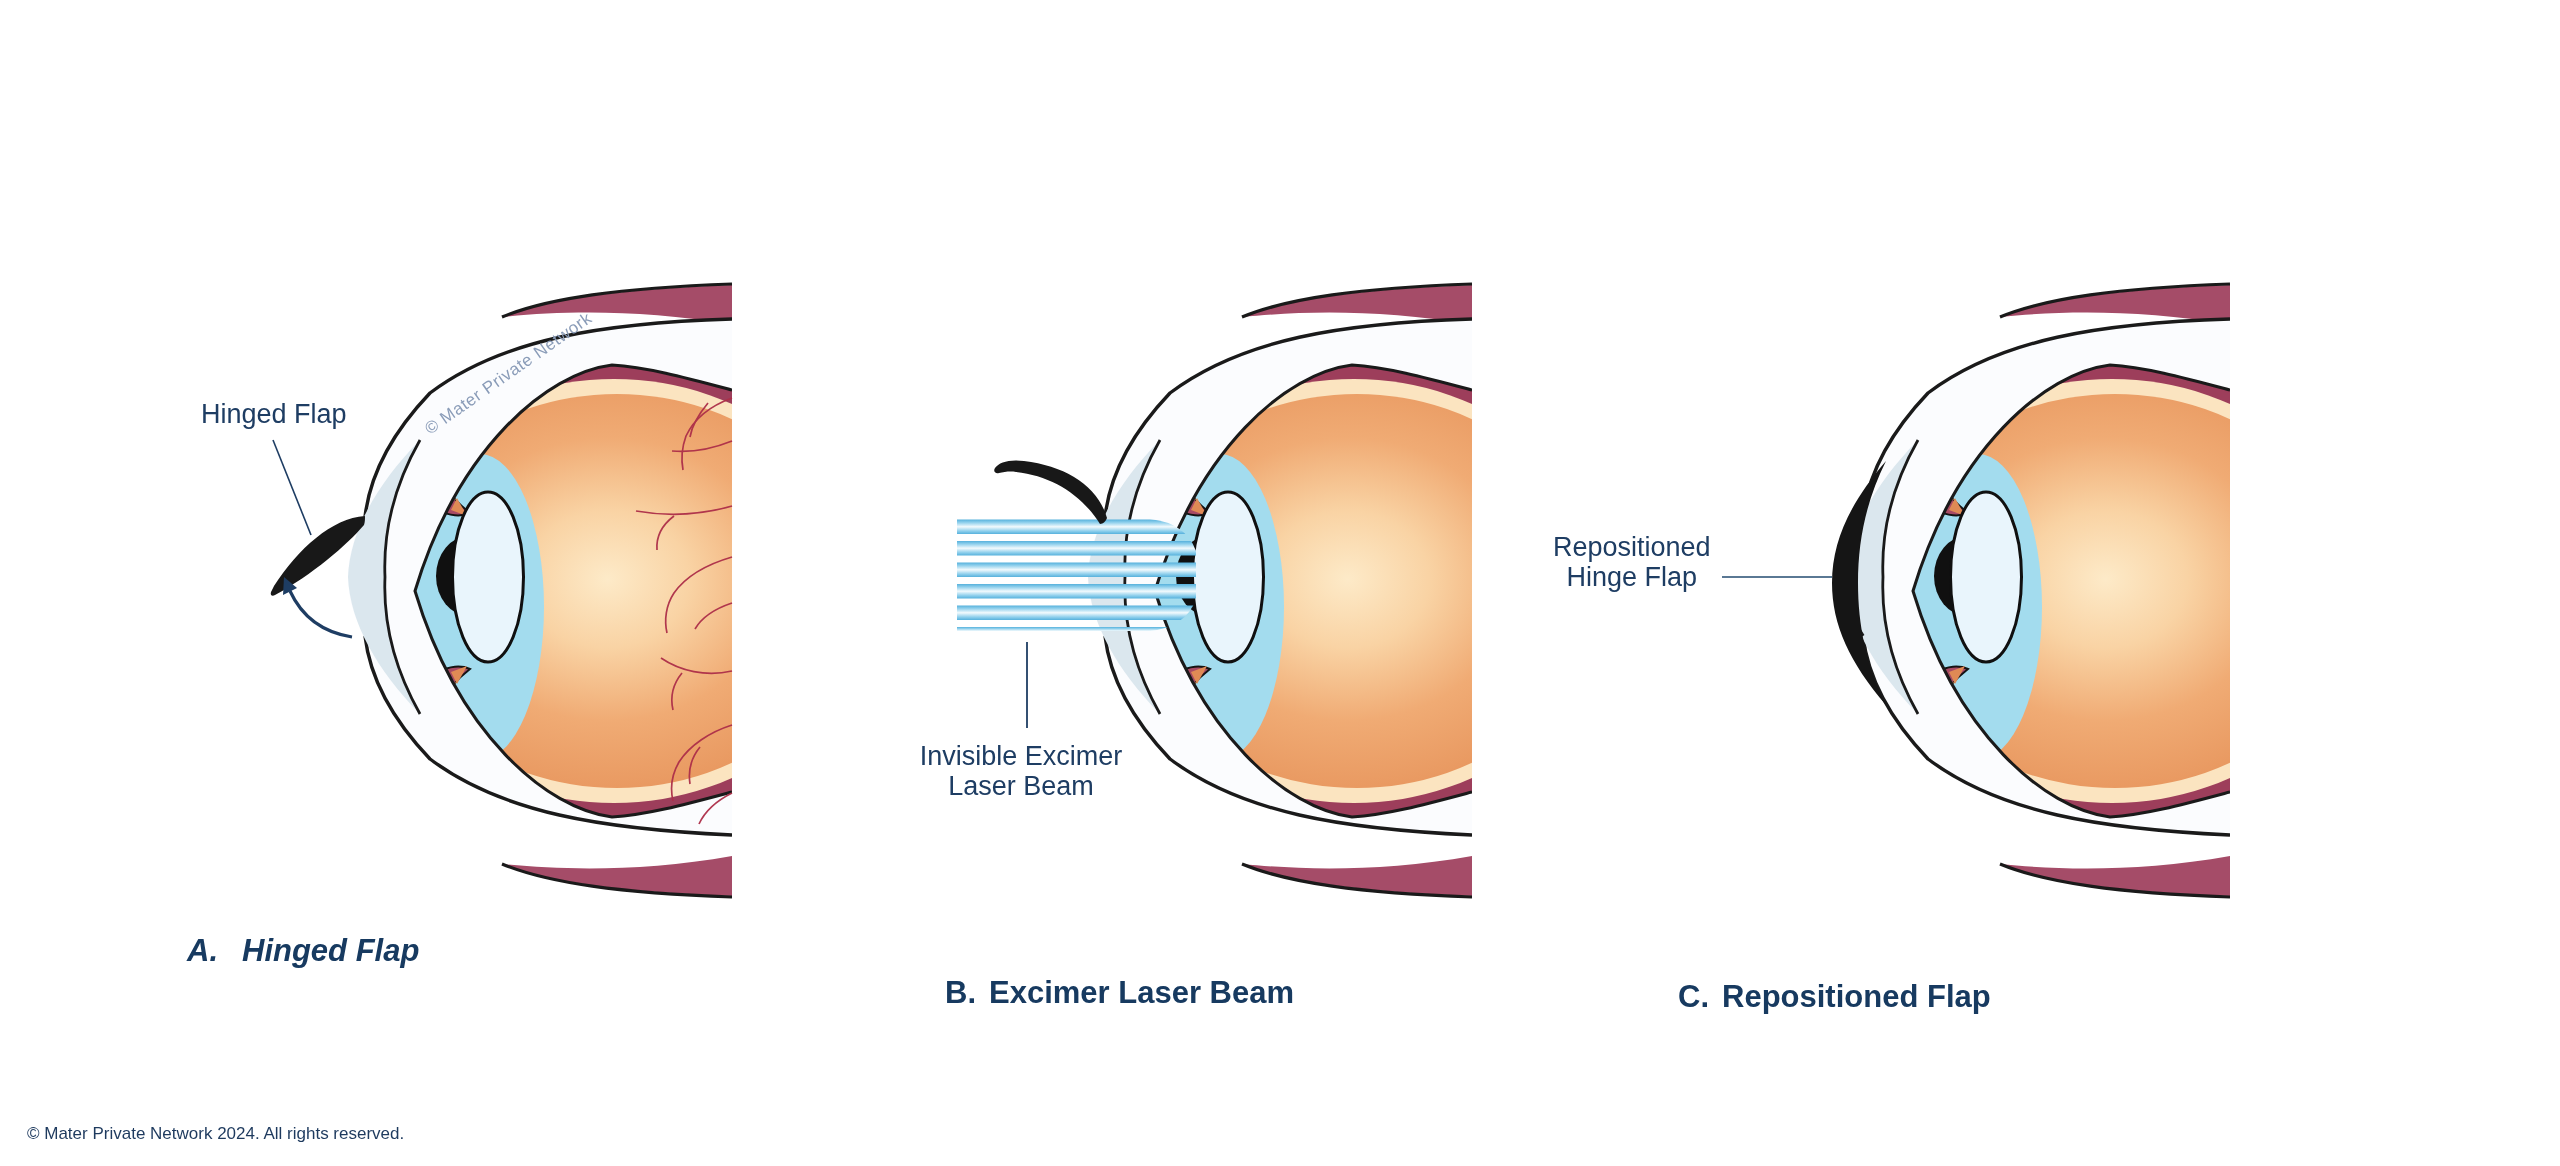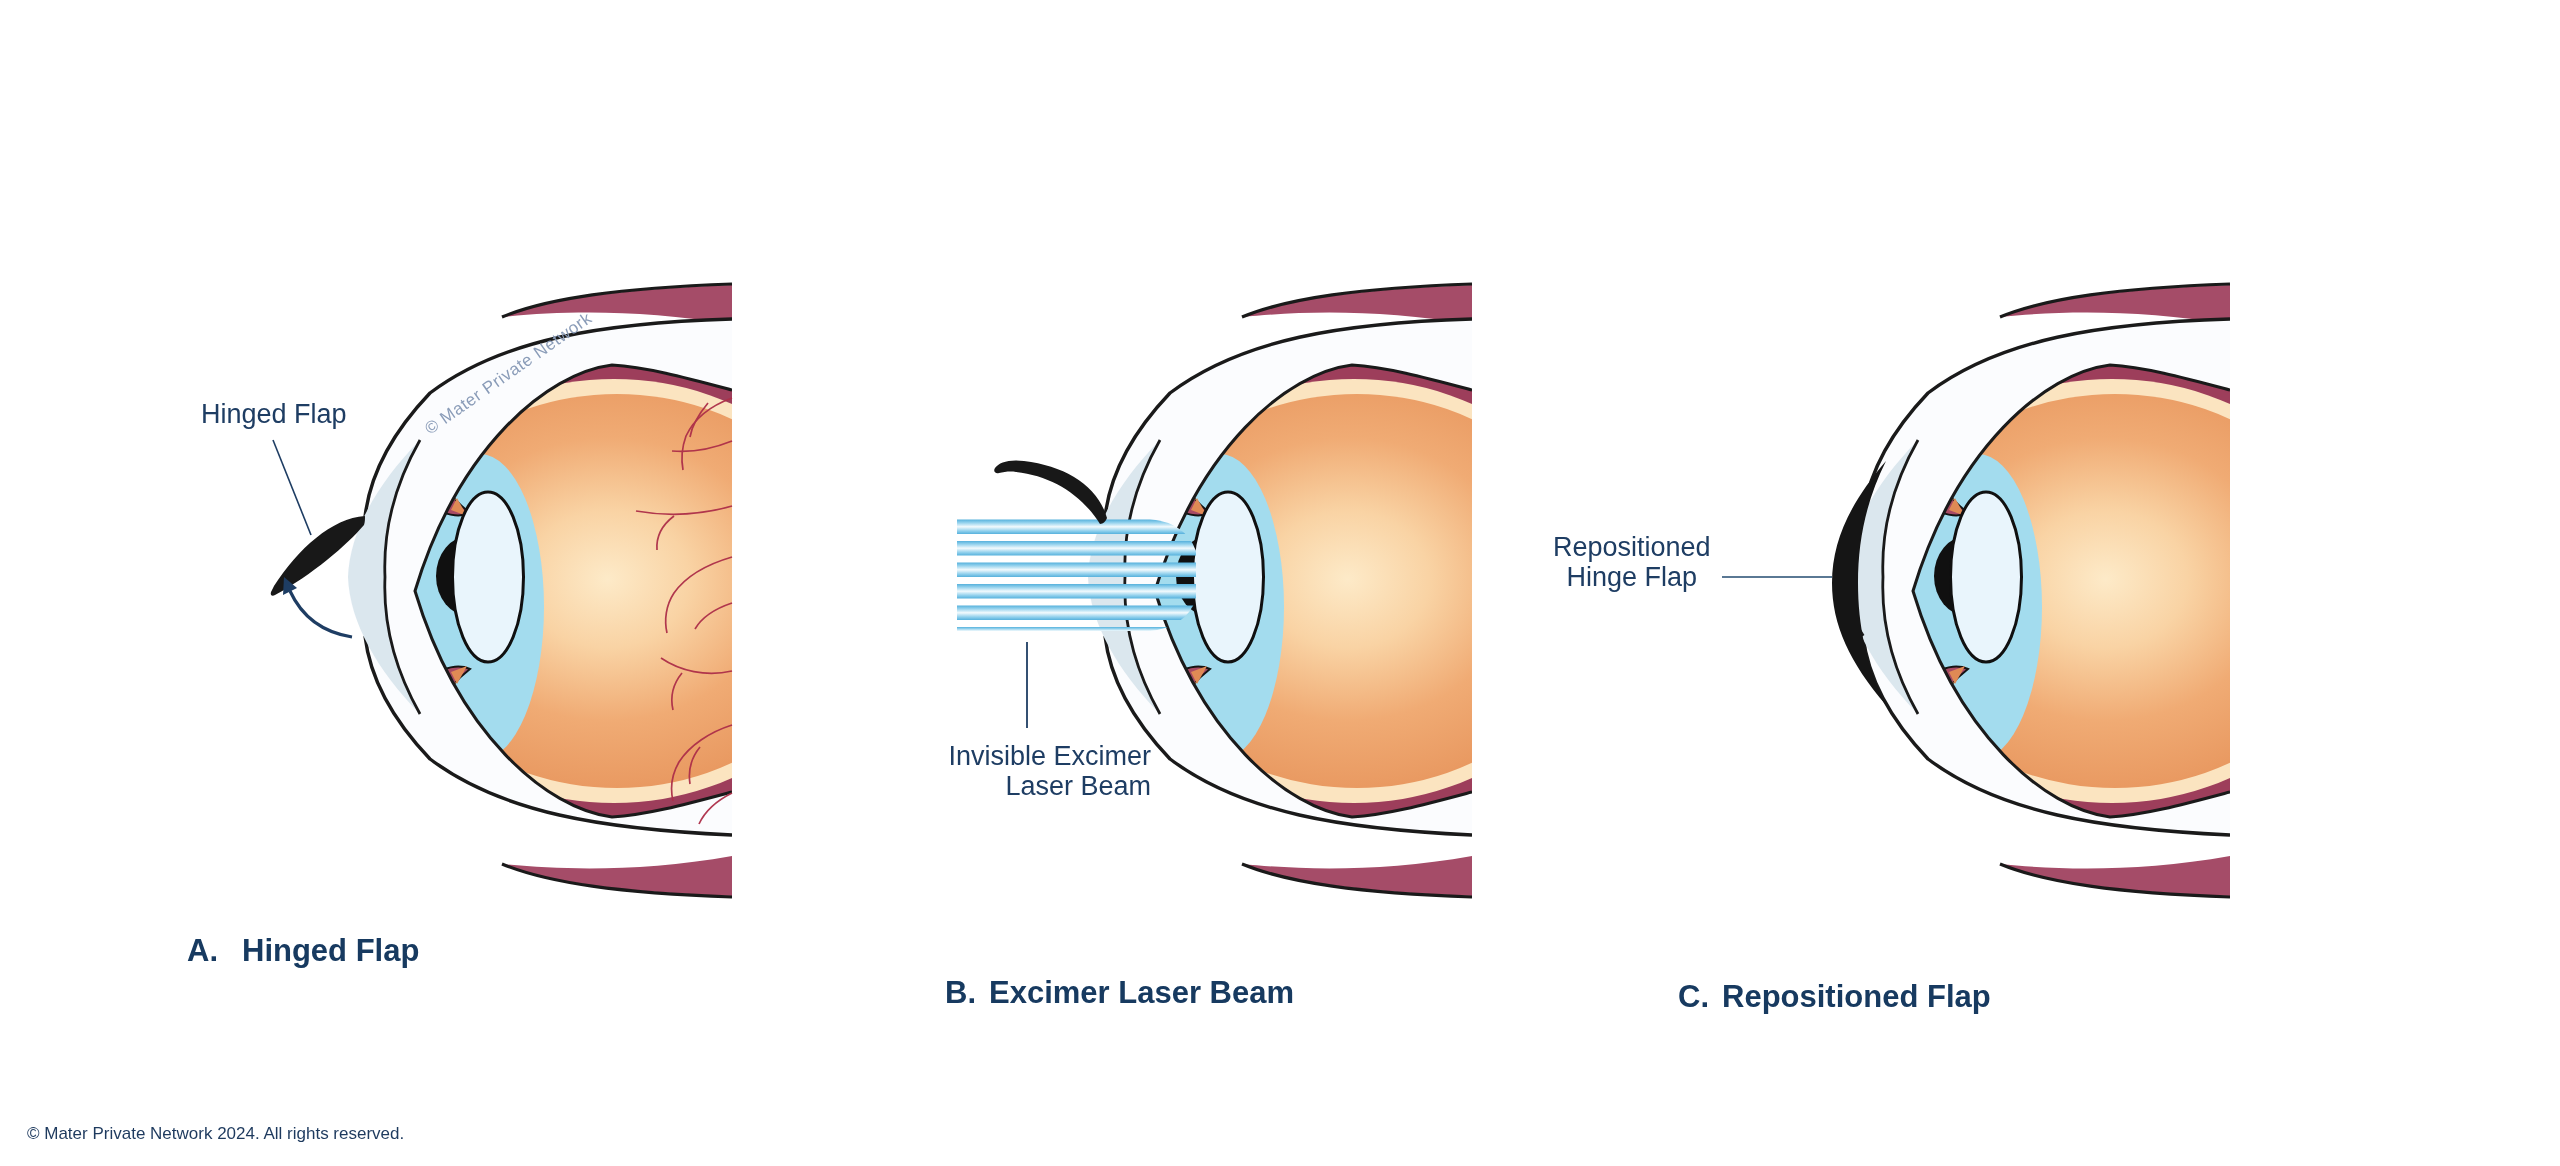--- a/index.html
+++ b/index.html
@@ -1,25 +1,25 @@
 <!DOCTYPE html>
 <html><head>
 <meta charset="utf-8">
 <style>
   html,body{margin:0;padding:0;background:#fff;overflow:hidden;}
   .page{position:relative;width:2560px;height:1166px;background:#ffffff;
         font-family:"Liberation Sans",sans-serif;}
   .art{position:absolute;left:0;top:0;}
   .label{position:absolute;color:#1e3d63;font-size:27px;line-height:30px;white-space:nowrap;}
   .label-a{left:201px;top:399px;}
-  .label-b{left:891px;top:741px;width:260px;text-align:right;}
+  .label-b{left:891px;top:741px;width:260px;text-align:center;}
   .label-c{left:1553px;top:532px;text-align:center;}
   .caption{position:absolute;top:933px;color:#173a60;font-size:31px;font-weight:bold;white-space:nowrap;}
   .caption .letter{margin-right:13px;display:inline-block;}
-  .caption-a{left:187px;}
+  .caption-a{left:187px;font-style:italic;}
   .caption-a .letter{margin-right:24px;}
   .caption-b{left:945px;margin-top:42px;}
   .caption-c{left:1678px;margin-top:46px;}
   .connector-c{position:absolute;left:1722px;top:576px;width:110px;height:2px;background:#5a7894;}
   .footer{position:absolute;left:27px;top:1124px;color:#1e3a5e;font-size:17px;}
 </style>
 </head>
 <body>
 
 <div class="page">

